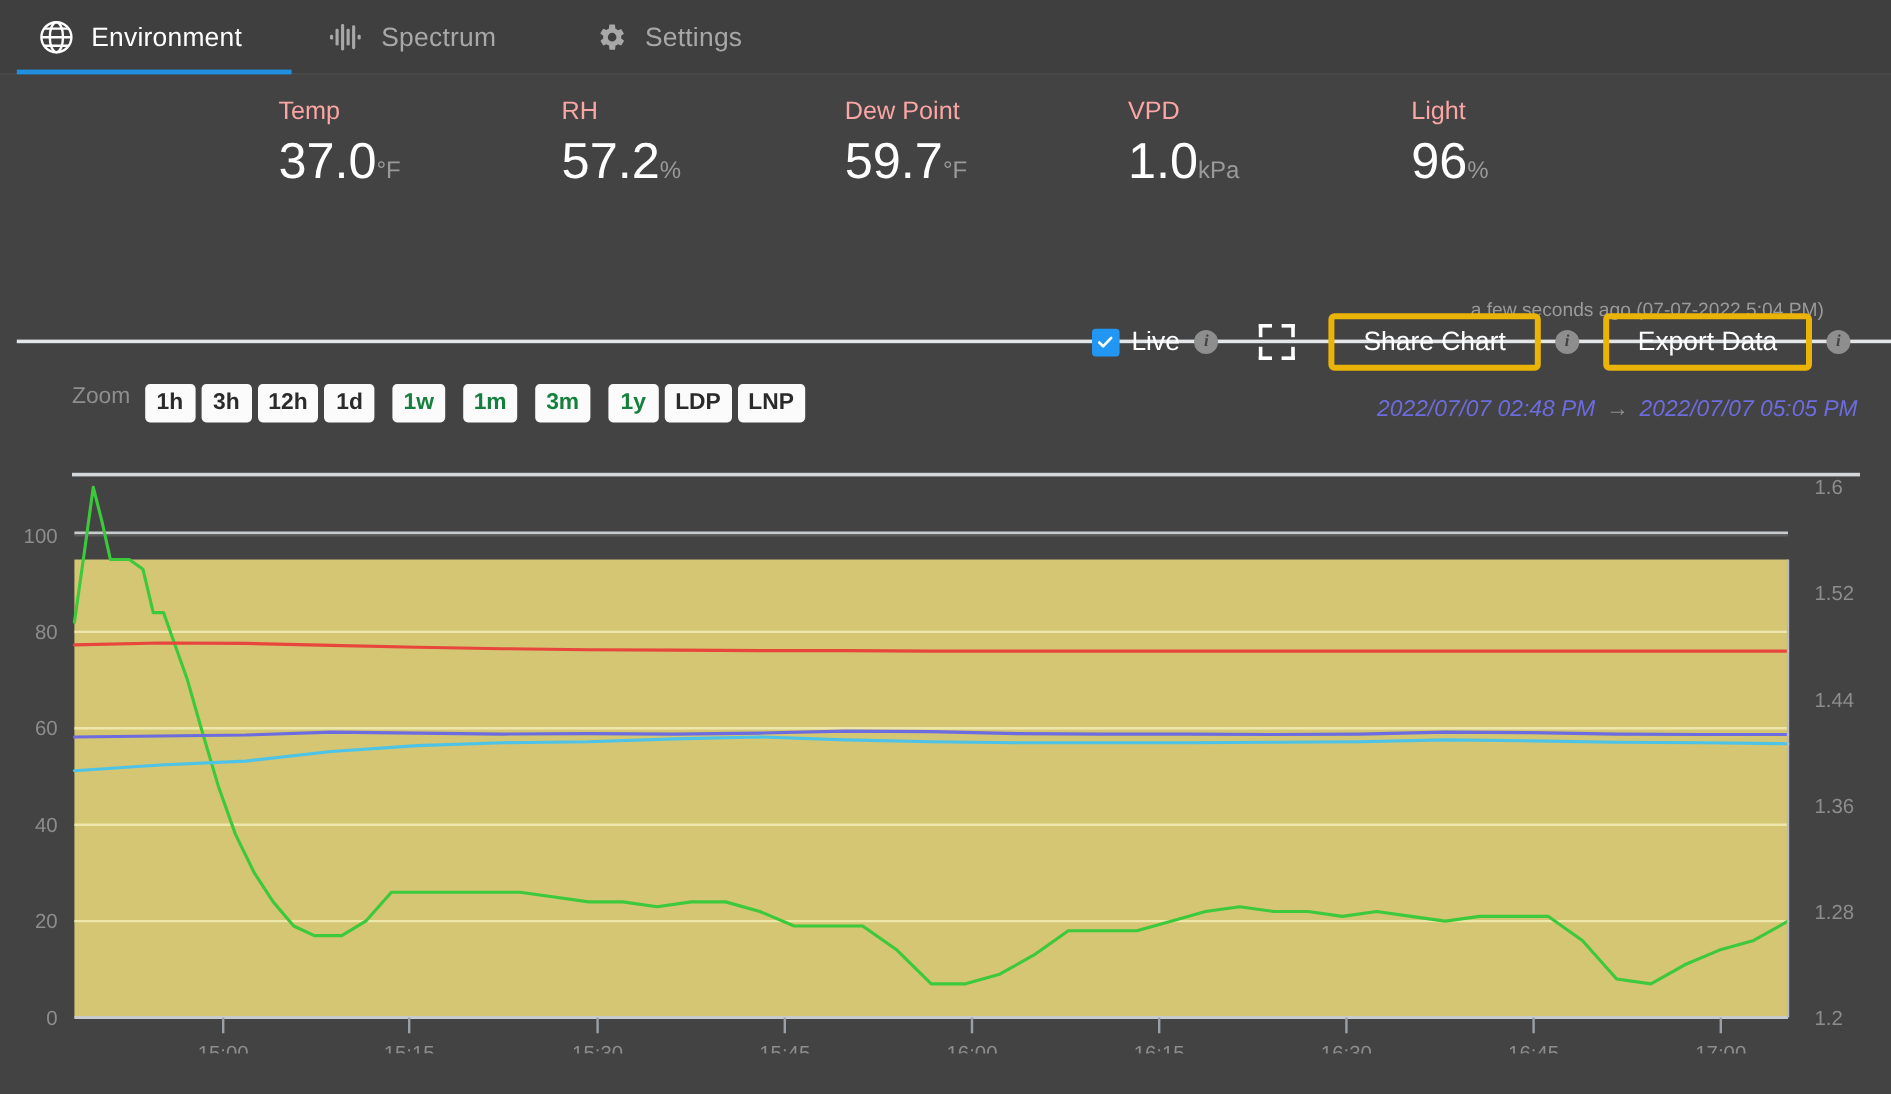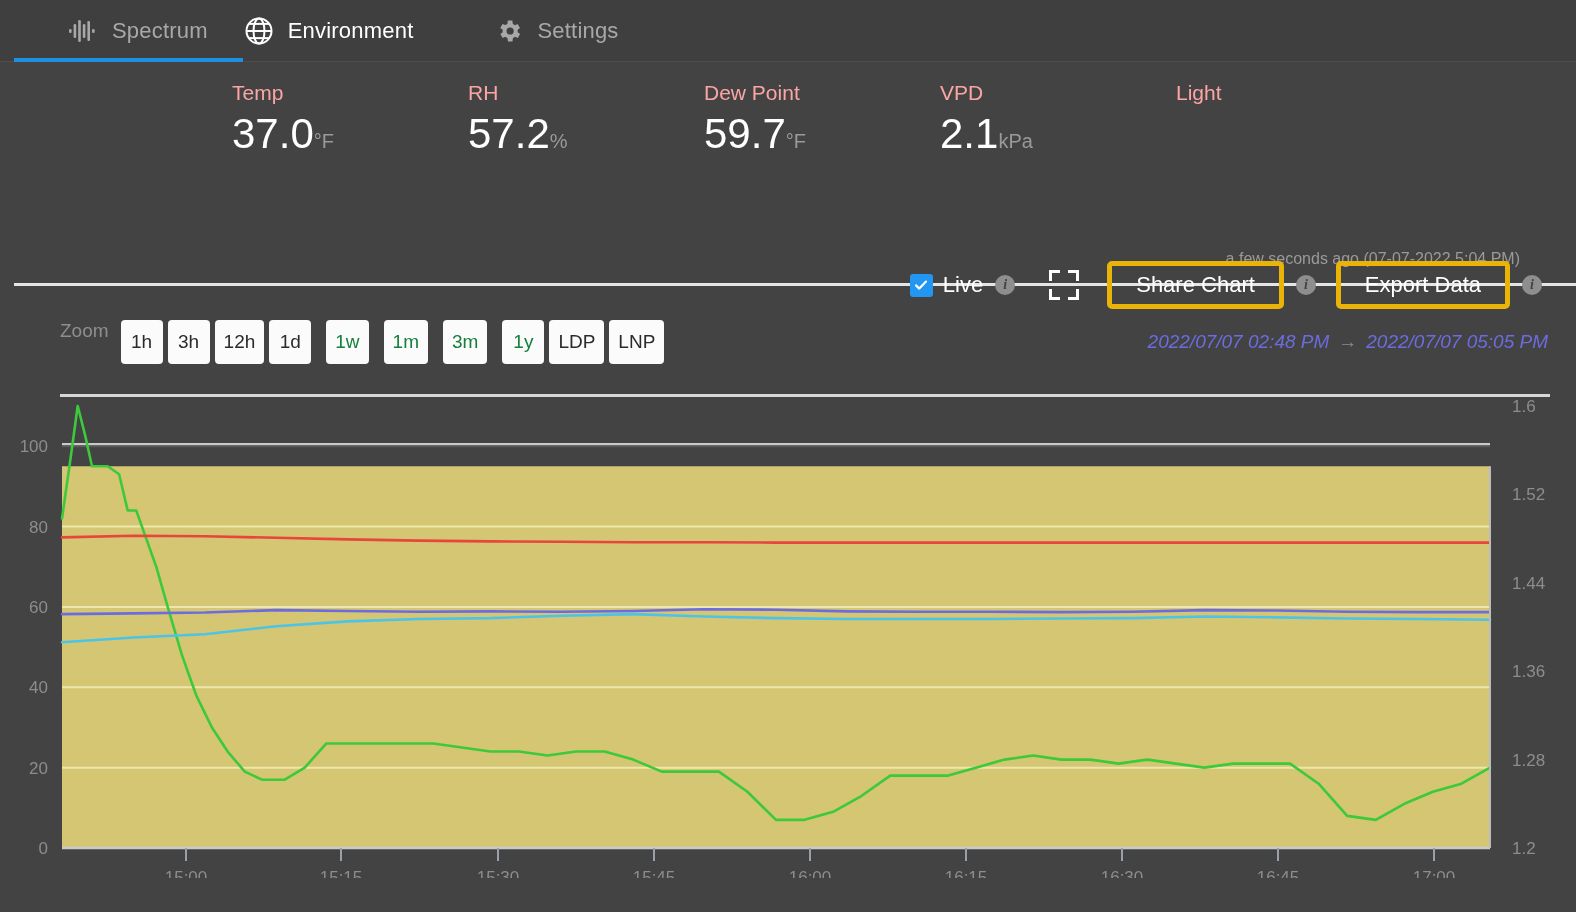--- a/index.html
+++ b/index.html
@@ -130,32 +130,32 @@
   .zoom-row {
     position: relative;
     height: 44px;
     display: flex;
     align-items: flex-start;
     padding-left: 60px;
     margin-top: 4px;
   }
   .zoom-label { font-size: 19px; color: #8e8e8e; margin-right: 12px; }
   .zbtn {
-    height: 44px;
+    height: 32px;
     min-width: 42px;
     padding: 0 9px;
     margin-right: 5px;
     background: #fbfbfb;
     border: none;
     border-radius: 4px;
     font-size: 19px;
     font-family: "Liberation Sans", sans-serif;
     color: #2b2b2b;
     cursor: pointer;
-    display: flex; align-items: center; justify-content: center;
+    display: flex; align-items: center; justify-content: center; font-weight: bold;
   }
   .zbtn.disabled { color: #15803d; cursor: default; margin-left: 10px; }
   .range {
     position: absolute; right: 28px; top: 50%;
     transform: translateY(-50%);
     font-size: 19px; color: #6c6ce0;
     white-space: nowrap;
     font-style: italic;
   }
   .range .arrow { color: #8e8e8e; margin: 0 9px; }
@@ -171,48 +171,48 @@
     margin-top: 14px;
     height: 510px;
   }
   .chart-svg { display: block; }
   .ax-label { fill: #8d8d8d; font-size: 17px; font-family: "Liberation Sans", sans-serif; }
 </style>
 </head>
 <body>
 
 <div class="tabbar">
+
+  <div class="tab active">
+    <span class="tab-ico">
+      <svg width="30" height="30" viewBox="0 0 24 24" fill="none" stroke="currentColor" stroke-width="1.6">
+        <circle cx="12" cy="12" r="10"></circle>
+        <ellipse cx="12" cy="12" rx="4.4" ry="10"></ellipse>
+        <line x1="2" y1="12" x2="22" y2="12"></line>
+        <line x1="3.6" y1="6.3" x2="20.4" y2="6.3"></line>
+        <line x1="3.6" y1="17.7" x2="20.4" y2="17.7"></line>
+      </svg>
+    </span>
+    <span class="tab-label">Environment</span>
+  </div>
 
   <div class="tab" style="margin-left:36px">
     <span class="tab-ico">
       <svg width="30" height="26" viewBox="0 0 30 26" fill="currentColor">
         <rect x="1" y="11" width="2.6" height="4" rx="1.2"></rect>
         <rect x="5.6" y="6" width="2.6" height="14" rx="1.2"></rect>
         <rect x="10.2" y="2" width="2.6" height="22" rx="1.2"></rect>
         <rect x="14.8" y="6" width="2.6" height="14" rx="1.2"></rect>
         <rect x="19.4" y="3" width="2.6" height="20" rx="1.2"></rect>
         <rect x="24" y="11" width="2.6" height="4" rx="1.2"></rect>
       </svg>
     </span>
     <span class="tab-label">Spectrum</span>
   </div>
 
-  <div class="tab active">
-    <span class="tab-ico">
-      <svg width="30" height="30" viewBox="0 0 24 24" fill="none" stroke="currentColor" stroke-width="1.6">
-        <circle cx="12" cy="12" r="10"></circle>
-        <ellipse cx="12" cy="12" rx="4.4" ry="10"></ellipse>
-        <line x1="2" y1="12" x2="22" y2="12"></line>
-        <line x1="3.6" y1="6.3" x2="20.4" y2="6.3"></line>
-        <line x1="3.6" y1="17.7" x2="20.4" y2="17.7"></line>
-      </svg>
-    </span>
-    <span class="tab-label">Environment</span>
-  </div>
-
   <div class="tab" style="margin-left:46px">
     <span class="tab-ico">
       <svg width="28" height="28" viewBox="0 0 24 24" fill="currentColor">
         <path d="M19.4 13a7.6 7.6 0 0 0 0-2l2-1.5-2-3.4-2.3.9a7.6 7.6 0 0 0-1.8-1L14.9 3h-3.9l-.4 2.9a7.6 7.6 0 0 0-1.8 1l-2.3-.9-2 3.4L6.6 11a7.6 7.6 0 0 0 0 2l-2 1.5 2 3.4 2.3-.9c.55.42 1.16.76 1.8 1l.4 3h3.9l.4-3c.64-.24 1.25-.58 1.8-1l2.3.9 2-3.4-2-1.5zM12.95 15.1a3.1 3.1 0 1 1 0-6.2 3.1 3.1 0 0 1 0 6.2z"></path>
       </svg>
     </span>
     <span class="tab-label">Settings</span>
   </div>
 
   <div class="tabbar-base"></div>
@@ -239,26 +239,29 @@
     <div class="metric">
       <div class="metric-label">Dew Point</div>
       <div class="metric-value">
         <span class="metric-num">59.7</span><span class="metric-unit">°F</span>
       </div>
     </div>
 
     <div class="metric">
       <div class="metric-label">VPD</div>
       <div class="metric-value">
-        <span class="metric-num">2.1</span><span class="metric-unit">kPa</span>
+        <span class="metric-num">1.0</span><span class="metric-unit">kPa</span>
       </div>
     </div>
 
     <div class="metric">
       <div class="metric-label">Light</div>
+      <div class="metric-value">
+        <span class="metric-num">96</span><span class="metric-unit">%</span>
+      </div>
     </div>
 
   </div>
 
   <div class="updated">a few seconds ago (07-07-2022 5:04 PM)</div>
   <div class="hrule"></div>
 </div>
 
 <div class="chart-toolbar">
 

